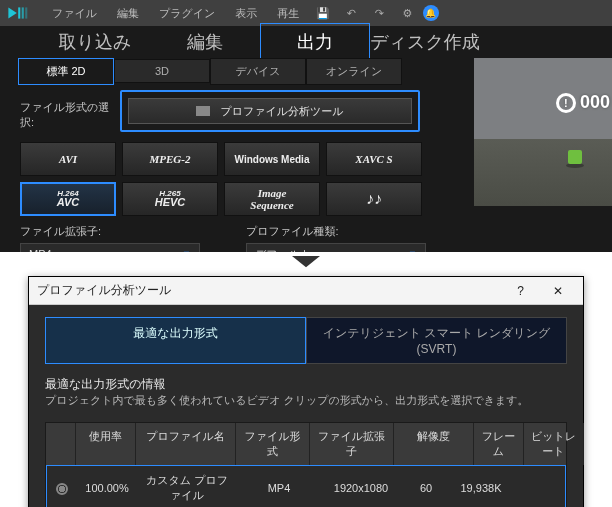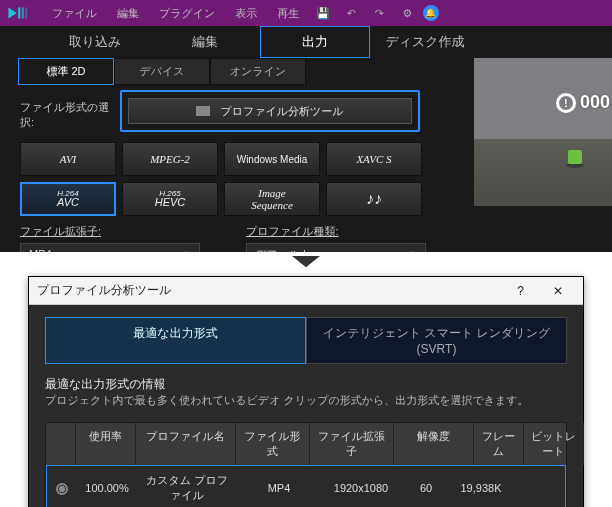--- a/index.html
+++ b/index.html
@@ -3,38 +3,38 @@
 <meta charset="utf-8">
 <style>
   * { box-sizing: border-box; margin: 0; padding: 0; font-family: "Meiryo", "Segoe UI", sans-serif; }
   body { background: #fff; width: 612px; height: 507px; overflow: hidden; position: relative; }
 
   
   .app {
     width: 612px; height: 252px; background: #1a1a1a; position: relative; overflow: hidden;
   }
   .menubar {
-    display: flex; align-items: center; height: 26px; background: #701a75; color: #bbb;
+    display: flex; align-items: center; height: 26px; background: #404040; color: #bbb;
     font-size: 11px; padding-left: 6px; gap: 4px;
   }
   .logo {
     width: 30px; height: 20px; display: flex; align-items: center; justify-content: center;
     margin-right: 4px;
   }
   .logo svg { width: 28px; height: 18px; }
   .menubar .mi { padding: 3px 8px; cursor: default; }
   .menubar .iconbtn { width: 24px; text-align: center; color: #aaa; }
   .menubar .bell {
     width: 16px; height: 16px; border-radius: 50%; background: #2d8cff;
     display: inline-flex; align-items: center; justify-content: center; color: #fff; font-size: 9px;
   }
 
   .topnav {
     display: flex; align-items: center; height: 32px; background: #1a1a1a; color: #c0c0c0;
-    font-size: 13px;
+    font-size: 18px;
   }
   .topnav .tab { flex: 0 0 110px; text-align: center; padding: 6px 0; }
   .topnav .tab.active {
     border: 1px solid #2d8cff; color: #fff;
   }
   .topnav .spacer { flex: 0 0 40px; }
 
   .subtabs {
     display: flex; align-items: center; height: 26px; color: #b0b0b0; font-size: 11px;
     padding-left: 18px; gap: 0;
@@ -59,35 +59,35 @@
     border-radius: 2px;
   }
   .profile-btn {
     background: linear-gradient(#3a3a3a,#2a2a2a); border: 1px solid #555; height: 26px;
     display: flex; align-items: center; justify-content: center; gap: 10px; color: #e0e0e0;
     font-size: 11px;
   }
   .profile-btn .micon { width: 14px; height: 10px; background: #888; display: inline-block; }
 
   .codec-grid {
-    display: grid; grid-template-columns: repeat(4, 96px); gap: 6px; margin-bottom: 8px;
+    display: grid; grid-template-columns: repeat(4, 96px); gap: 6px; margin-bottom: 8px; font-weight: bold;
   }
   .codec {
     height: 34px; background: linear-gradient(#3b3b3b,#262626); border: 1px solid #111;
     color: #eee; display: flex; align-items: center; justify-content: center;
     font-size: 11px; font-style: italic; font-family: Georgia, serif;
     text-align: center; line-height: 1.1;
   }
   .codec.hl {
     border: 1px solid #2d8cff; box-shadow: inset 0 0 0 1px #2d8cff;
     background: linear-gradient(#233447,#17202b);
   }
   .codec small { font-size: 8px; font-style: italic; display: block; margin-bottom: -2px; }
 
-  .dd-row { display: flex; gap: 46px; margin-top: 4px; text-decoration: underline; }
+  .dd-row { display: flex; gap: 46px; margin-top: 4px; }
   .dd-col { flex: 1; }
   .dd-col label { font-size: 11px; color: #c8c8c8; display: block; margin-bottom: 4px; }
   .dd {
     background: #2a2a2a; border: 1px solid #444; height: 22px; width: 180px;
     display: flex; align-items: center; justify-content: space-between; padding: 0 8px;
     color: #ddd; font-size: 11px;
   }
   .dd .arrow { color: #2d8cff; font-size: 9px; }
 
   .preview {
@@ -199,20 +199,21 @@
   <div class="topnav">
     <span class="spacer"></span>
     <span class="tab">取り込み</span>
     <span class="tab">編集</span>
     <span class="tab active">出力</span>
     <span class="tab">ディスク作成</span>
   </div>
 
   <div class="subtabs">
     <span class="stab active">標準 2D</span>
+    <span class="stab">3D</span>
     <span class="stab">デバイス</span>
     <span class="stab">オンライン</span>
   </div>
 
   <div class="workarea">
     <div class="leftpanel">
 
       <div style="display:flex;align-items:flex-start;">
         <div class="row-label" style="flex:0 0 100px;">ファイル形式の選択:</div>
         <div class="profile-btn-wrap" style="margin-left:0;">

